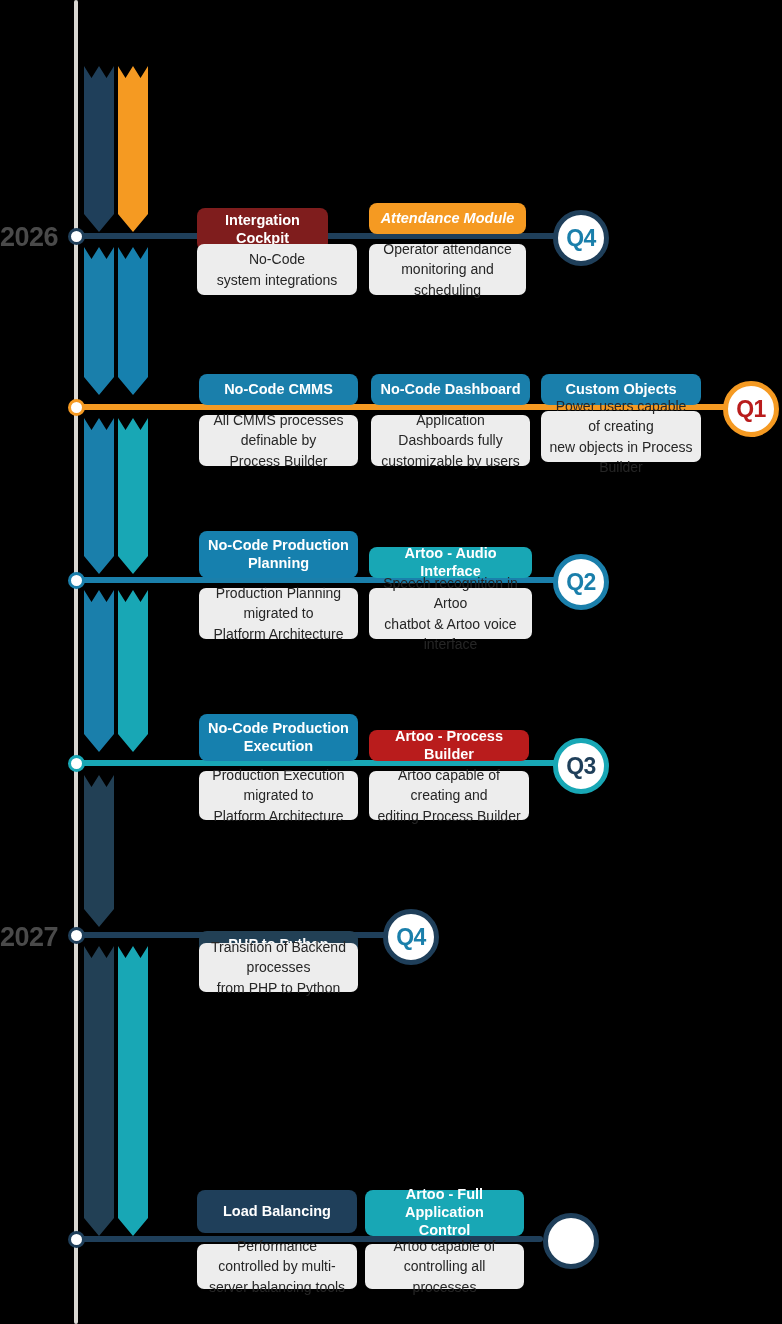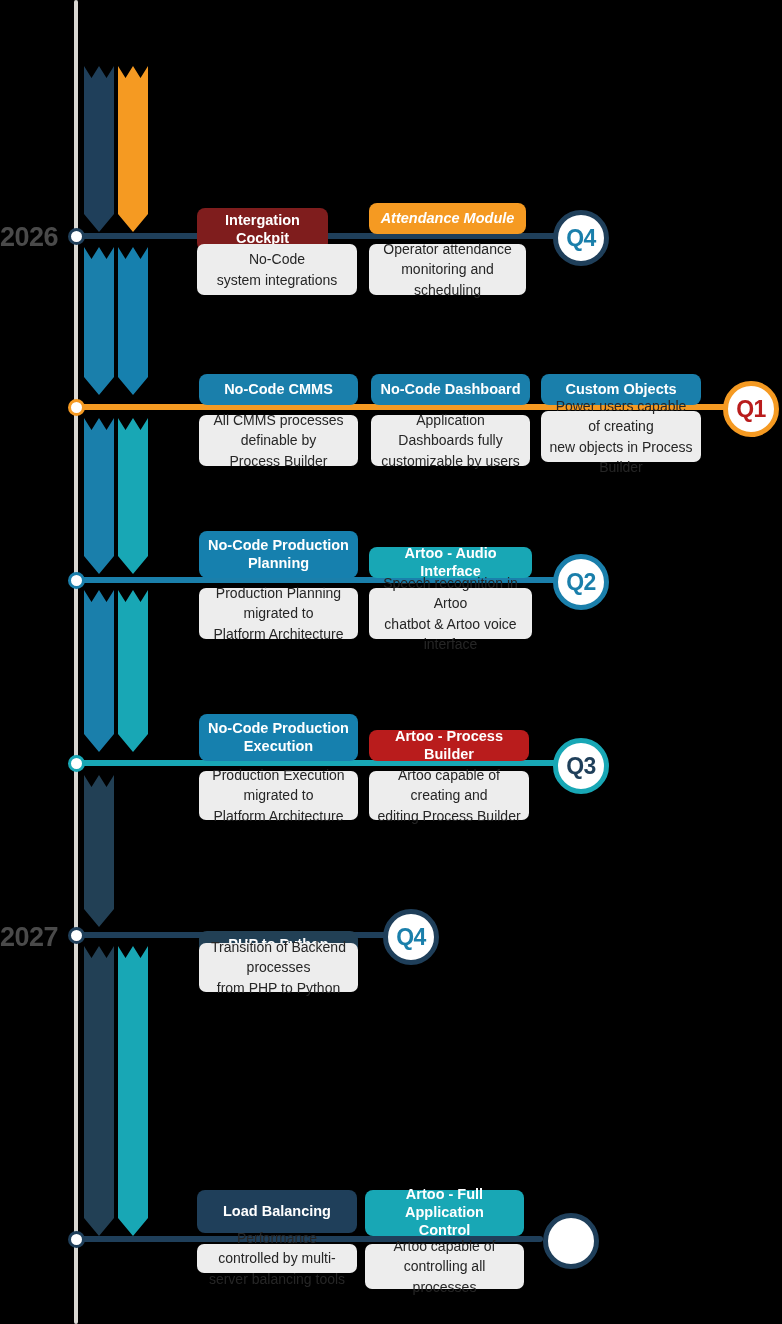--- a/index.html
+++ b/index.html
@@ -196,20 +196,20 @@
     </div>
     <div class="node-dot" style="left: 68px; top: 927px; border: 3px solid rgb(31, 63, 90);"></div>
     <div class="title-box" style="left: 199px; top: 887px; width: 159px; height: 46px; background: rgb(34, 64, 85); margin-top: 44px;">PHP to Python<br>Transition</div>
     <div class="desc-box" style="left: 199px; top: 943px; width: 159px; height: 49px;">
       <div>Transition of Backend processes<br>from PHP to Python</div>
     </div>
     <div class="rule" style="left: 80px; top: 1236px; width: 463px; background: rgb(31, 63, 90);"></div>
     <div class="q-badge" style="left: 543px; top: 1213px; border: 5px solid rgb(31, 63, 90); color: rgb(31, 63, 90);"></div>
     <div class="node-dot" style="left: 68px; top: 1231px; border: 3px solid rgb(31, 63, 90);"></div>
     <div class="title-box" style="left: 197px; top: 1190px; width: 160px; height: 43px; background: rgb(31, 63, 90);">Load Balancing</div>
-    <div class="desc-box" style="left: 197px; top: 1244px; width: 160px; height: 29px;">
+    <div class="desc-box" style="left: 197px; top: 1244px; width: 160px; height: 45px;">
       <div>Performance controlled by multi-<br>server balancing tools</div>
     </div>
     <div class="title-box" style="left: 365px; top: 1190px; width: 159px; height: 46px; background: rgb(24, 167, 181);">Artoo - Full Application<br>Control</div>
     <div class="desc-box" style="left: 365px; top: 1244px; width: 159px; height: 45px;">
       <div>Artoo capable of controlling all<br>processes</div>
     </div>
   </div>
 
 </body></html>

